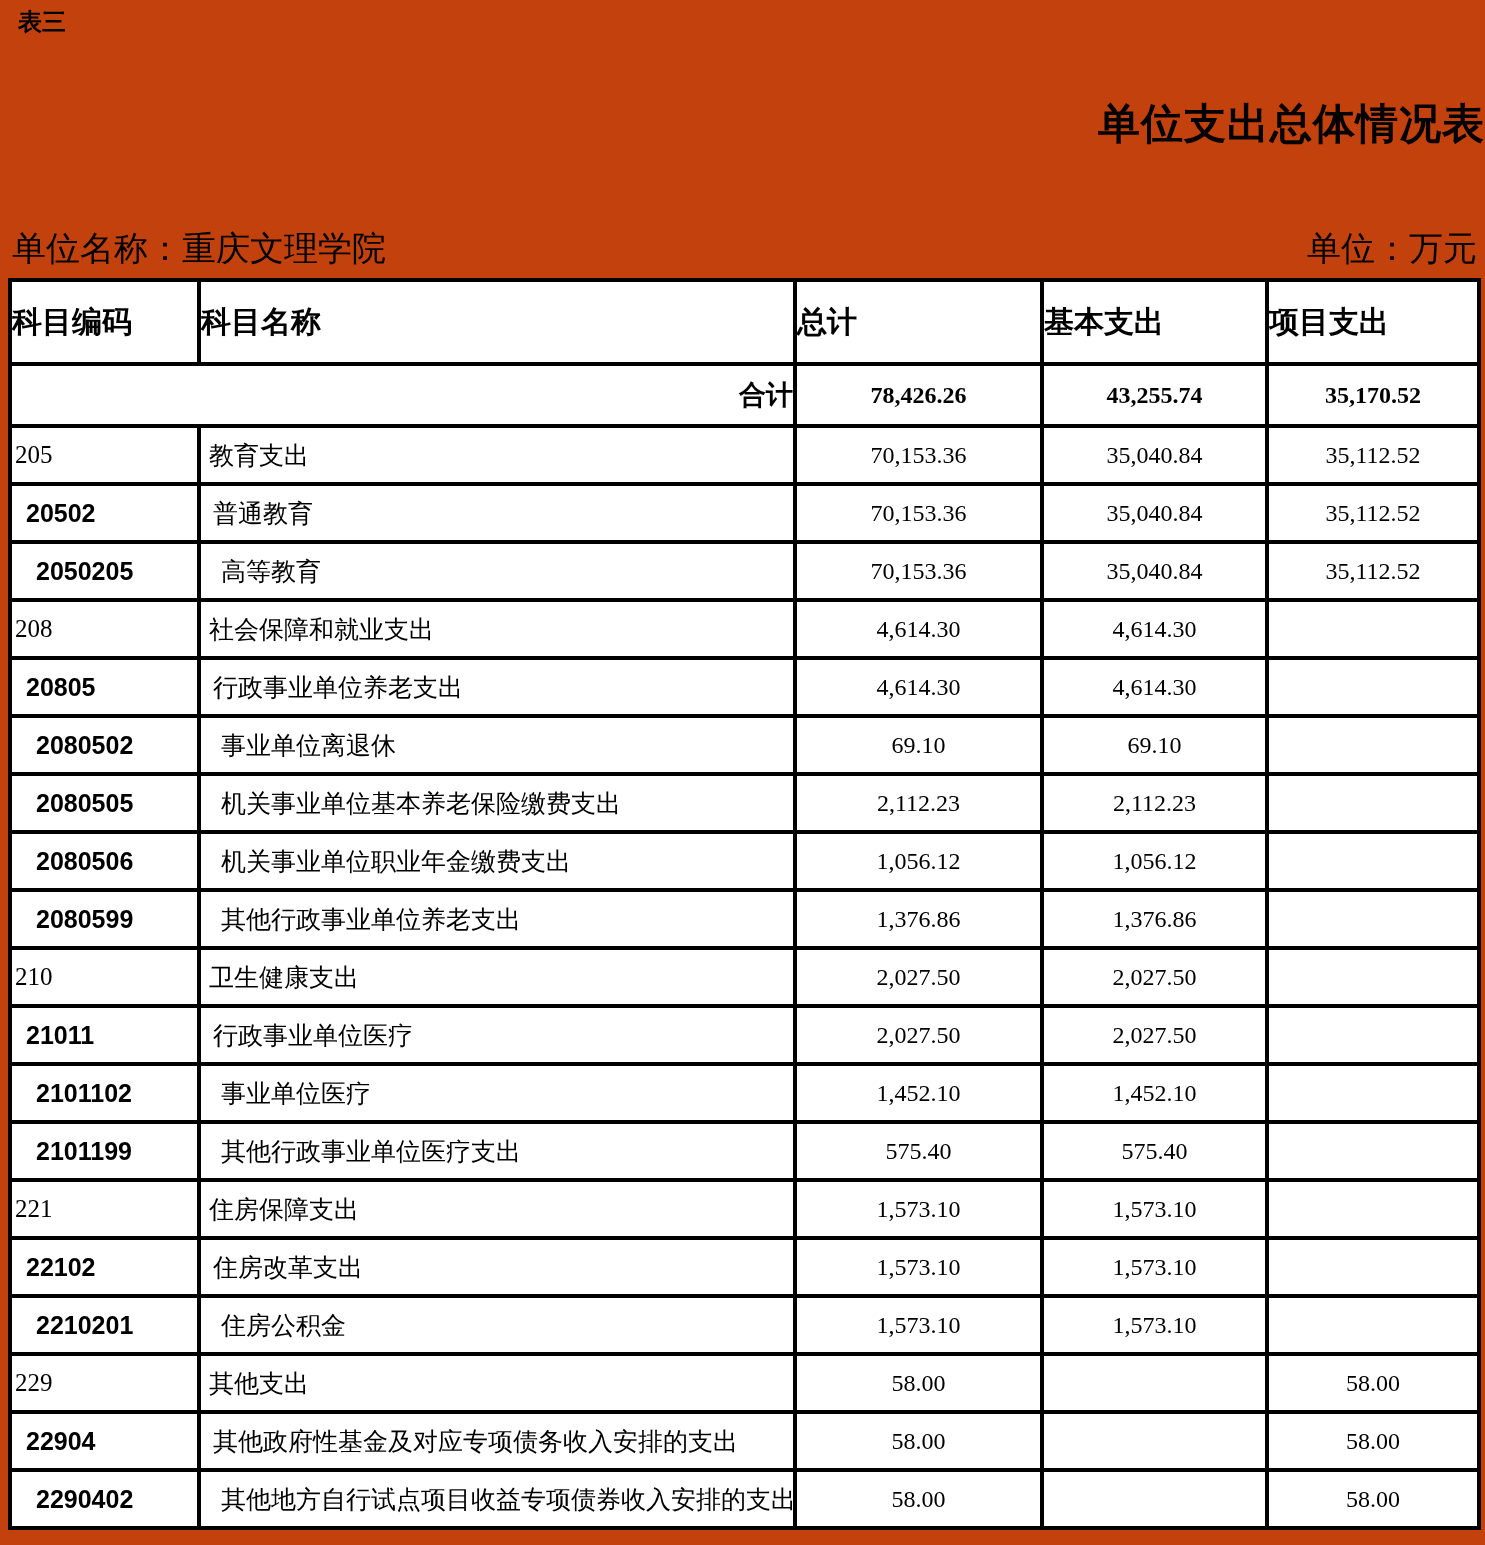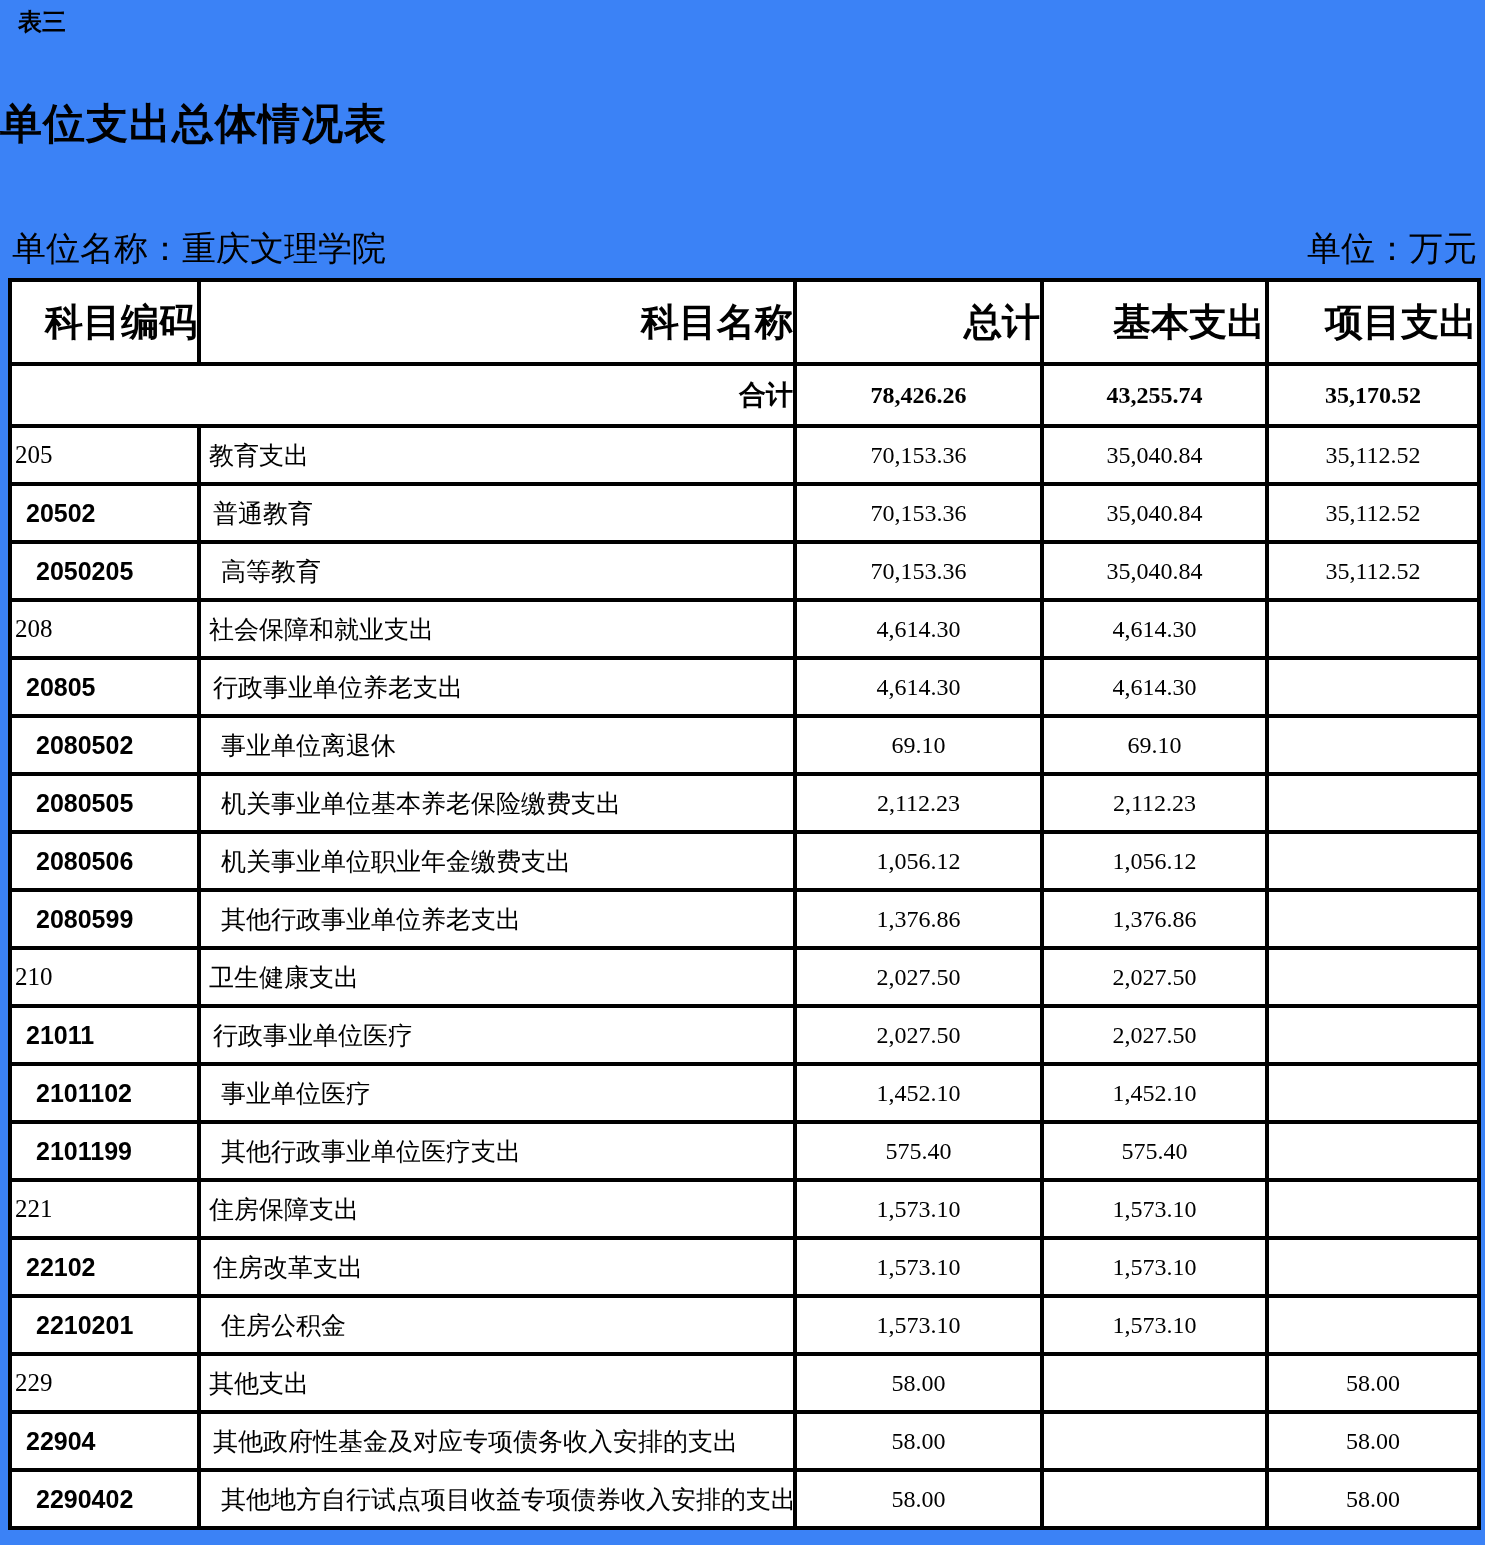--- a/index.html
+++ b/index.html
@@ -4,39 +4,39 @@
 <style>
   html, body {
     margin: 0;
     padding: 0;
     background: #ffffff;
   }
   #page {
     position: relative;
     width: 1485px;
     height: 1545px;
-    background: #3b82f6;
+    background: #c2410c;
     color: #000000;
     font-family: "Liberation Serif", serif;
     overflow: hidden;
   }
   .corner-label {
     position: absolute;
     left: 18px;
     top: 6px;
     font-family: "Liberation Sans", sans-serif;
     font-weight: bold;
     font-size: 24px;
   }
   .doc-title {
     position: absolute;
     left: 0;
     right: 0;
     top: 96px;
-    text-align: left;
+    text-align: right;
     font-family: "Liberation Serif", serif;
     font-weight: bold;
     font-size: 42px;
     letter-spacing: 1px;
   }
   .meta-row {
     position: absolute;
     left: 12px;
     right: 8px;
     top: 226px;
@@ -61,22 +61,22 @@
     white-space: nowrap;
     vertical-align: middle;
     background: #ffffff;
   }
   tr.header-row {
     height: 84px;
   }
   tr.header-row th {
     font-family: "Liberation Sans", sans-serif;
     font-weight: bold;
-    font-size: 38px;
-    text-align: right;
+    font-size: 30px;
+    text-align: left;
   }
   tr.total-row {
     height: 62px;
   }
   tr.total-row td.total-label {
     text-align: right;
     font-size: 27px;
     font-weight: bold;
     font-family: "Liberation Serif", serif;
   }

